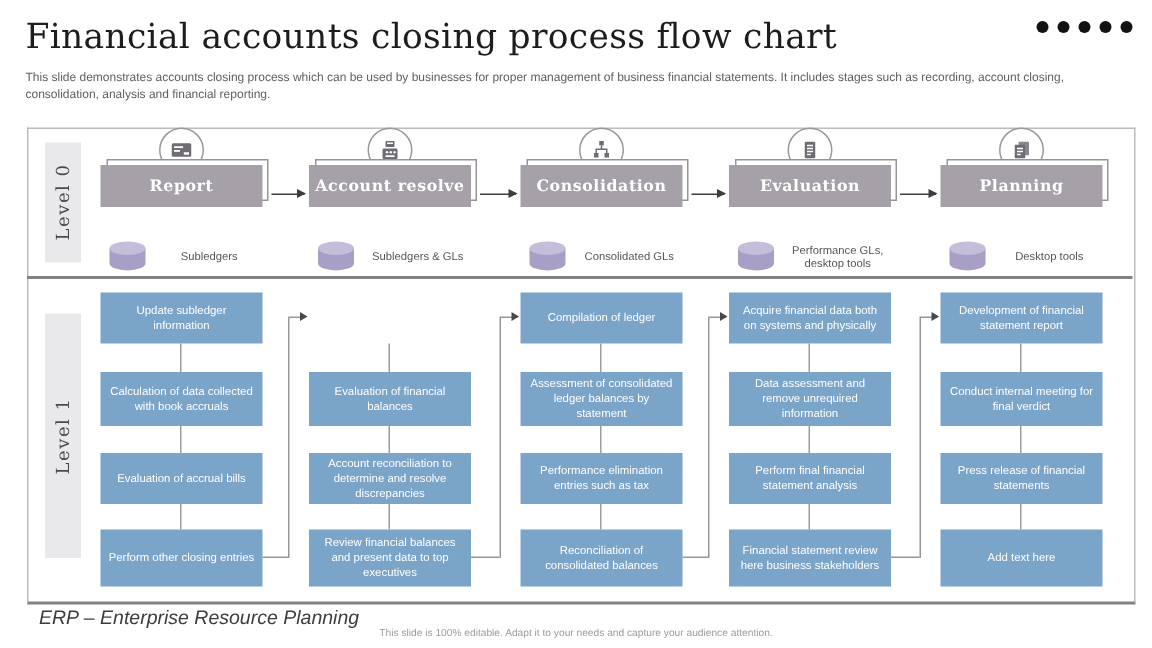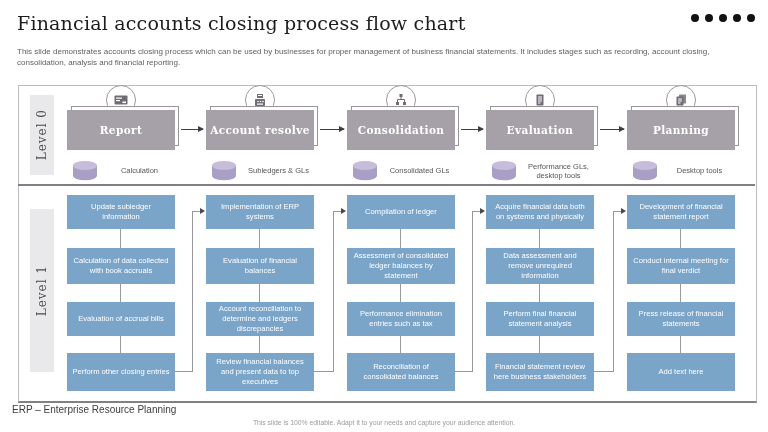--- a/index.html
+++ b/index.html
@@ -1,21 +1,21 @@
 <!DOCTYPE html>
 <html><head>
 <meta charset="utf-8">
 <style>
   html,body{margin:0;padding:0;background:#ffffff;}
   .slide{position:relative;width:768px;height:432px;background:#ffffff;overflow:hidden;
          font-family:"Liberation Sans", sans-serif;}
 
   
   .title{position:absolute;left:17px;top:12px;font-family:"DejaVu Serif", serif;
-         font-size:19px;color:#1d1d1d;letter-spacing:.2px;}
+         font-size:23px;color:#1d1d1d;letter-spacing:.2px;}
   .subtitle{position:absolute;left:17px;top:47px;width:742px;font-size:8px;color:#606060;line-height:1.35;}
   .dots{position:absolute;right:13px;top:14px;display:flex;gap:6px;}
   .dots span{width:8px;height:8px;border-radius:50%;background:#121212;display:block;}
 
   
   .frame{position:absolute;left:18px;top:85px;width:737px;height:315px;
          border:1px solid #bdbbbf;border-bottom:2px solid #828085;}
   .divider{position:absolute;left:18px;top:184px;width:737px;height:2px;background:#828085;}
 
   
@@ -25,21 +25,21 @@
   .level-badge span{writing-mode:vertical-rl;transform:rotate(180deg);letter-spacing:1px;}
   .lv0{top:95px;height:80px;}
   .lv1{top:209px;height:163px;}
 
   
   .col{position:absolute;top:0;bottom:0;width:108px;}
   .colpos-0{left:67px}.colpos-1{left:206px}.colpos-2{left:347px}.colpos-3{left:486px}.colpos-4{left:627px}
 
   .icon-circle{position:absolute;top:85px;left:39px;width:28px;height:28px;border-radius:50%;
                background:#ffffff;border:1.4px solid #9a989c;display:flex;align-items:center;justify-content:center;z-index:1;}
-  .stage-wrap{position:absolute;top:110px;left:0;width:108px;height:40px;z-index:2;}
+  .stage-wrap{position:absolute;top:110px;left:0;width:108px;height:28px;z-index:2;}
   .stage-outline{position:absolute;inset:0;border:1px solid #98959a;background:#ffffff;transform:translate(4px,-4px);}
   .stage-fill{position:absolute;inset:0;background:#a6a1a8;display:flex;align-items:center;justify-content:center;}
   .stage-fill span{font-family:"DejaVu Serif", serif;font-size:10.5px;font-weight:bold;color:#ffffff;letter-spacing:.4px;}
 
   .store{position:absolute;top:155px;left:4px;width:104px;height:32px;display:flex;align-items:center;gap:5px;}
   .store .label{flex:1;font-size:7.5px;color:#565656;text-align:center;line-height:1.25;}
 
   .step{position:absolute;left:0;width:108px;background:#7ba4c9;color:#ffffff;
         display:flex;align-items:center;justify-content:center;text-align:center;
         font-size:7.6px;line-height:1.3;padding:0 5px;box-sizing:border-box;}
@@ -59,21 +59,21 @@
   .e-v{width:1px;top:211px;height:161px;}
   .e-h2{height:1px;top:211px;}
   .e-h2::after{content:"";position:absolute;right:-1px;top:-3px;border-left:5px solid #4a484d;
                border-top:3px solid transparent;border-bottom:3px solid transparent;}
   .p0-h1{left:175px;width:17px}.p0-v{left:192px}.p0-h2{left:193px;width:11px}
   .p1-h1{left:314px;width:19px}.p1-v{left:333px}.p1-h2{left:334px;width:11px}
   .p2-h1{left:455px;width:17px}.p2-v{left:472px}.p2-h2{left:473px;width:11px}
   .p3-h1{left:594px;width:19px}.p3-v{left:613px}.p3-h2{left:614px;width:11px}
 
   
-  .footnote{position:absolute;left:12px;top:404px;font-size:10px;color:#3d3d3d;}
+  .footnote{position:absolute;left:26px;top:404px;font-size:13px;color:#3d3d3d;font-style:italic;}
   .caption{position:absolute;left:0;top:419px;width:768px;text-align:center;font-size:6.8px;color:#9b9b9b;}
 </style>
 </head>
 <body>
 
 <div class="slide">
 
   <div class="title">Financial accounts closing process flow chart</div>
   <div class="subtitle">This slide demonstrates accounts closing process which can be used by businesses for proper management of business financial statements. It includes stages such as recording, account closing, consolidation, analysis and financial reporting.</div>
   <div class="dots">
@@ -107,21 +107,21 @@
       <div class="stage-outline"></div>
       <div class="stage-fill">
           <span>Report</span>
         </div>
     </div>
     <div class="store">
       <svg width="28" height="22" viewBox="0 0 28 22">
           <path d="M2 5.5 v10 a12 4.8 0 0 0 24 0 v-10" fill="#a89ec6"></path>
           <ellipse cx="14" cy="5.5" rx="12" ry="4.5" fill="#c6bdda"></ellipse>
         </svg>
-      <div class="label">Calculation</div>
+      <div class="label">Subledgers</div>
     </div>
     <div class="step r0">Update subledger information</div>
     <div class="step r2">Evaluation of accrual bills</div>
     <div class="step r1">Calculation of data collected with book accruals</div>
     <div class="step r3">Perform other closing entries</div>
     <div class="vlink v0"></div>
     <div class="vlink v1"></div>
     <div class="vlink v2"></div>
   </div>
 
@@ -143,23 +143,22 @@
           <span>Account resolve</span>
         </div>
     </div>
     <div class="store">
       <svg width="28" height="22" viewBox="0 0 28 22">
           <path d="M2 5.5 v10 a12 4.8 0 0 0 24 0 v-10" fill="#a89ec6"></path>
           <ellipse cx="14" cy="5.5" rx="12" ry="4.5" fill="#c6bdda"></ellipse>
         </svg>
       <div class="label">Subledgers &amp; GLs</div>
     </div>
-    <div class="step r0">Implementation of ERP systems</div>
     <div class="step r1">Evaluation of financial balances</div>
-    <div class="step r2">Account reconciliation to determine and ledgers discrepancies</div>
+    <div class="step r2">Account reconciliation to determine and resolve discrepancies</div>
     <div class="step r3">Review financial balances and present data to top executives</div>
     <div class="vlink v0"></div>
     <div class="vlink v1"></div>
     <div class="vlink v2"></div>
   </div>
 
   <div class="col colpos-2">
     <div class="icon-circle">
       <svg width="16" height="16" viewBox="0 0 16 16">
           <rect x="6.5" y="2" width="3" height="3" fill="#6f6c74"></rect>

